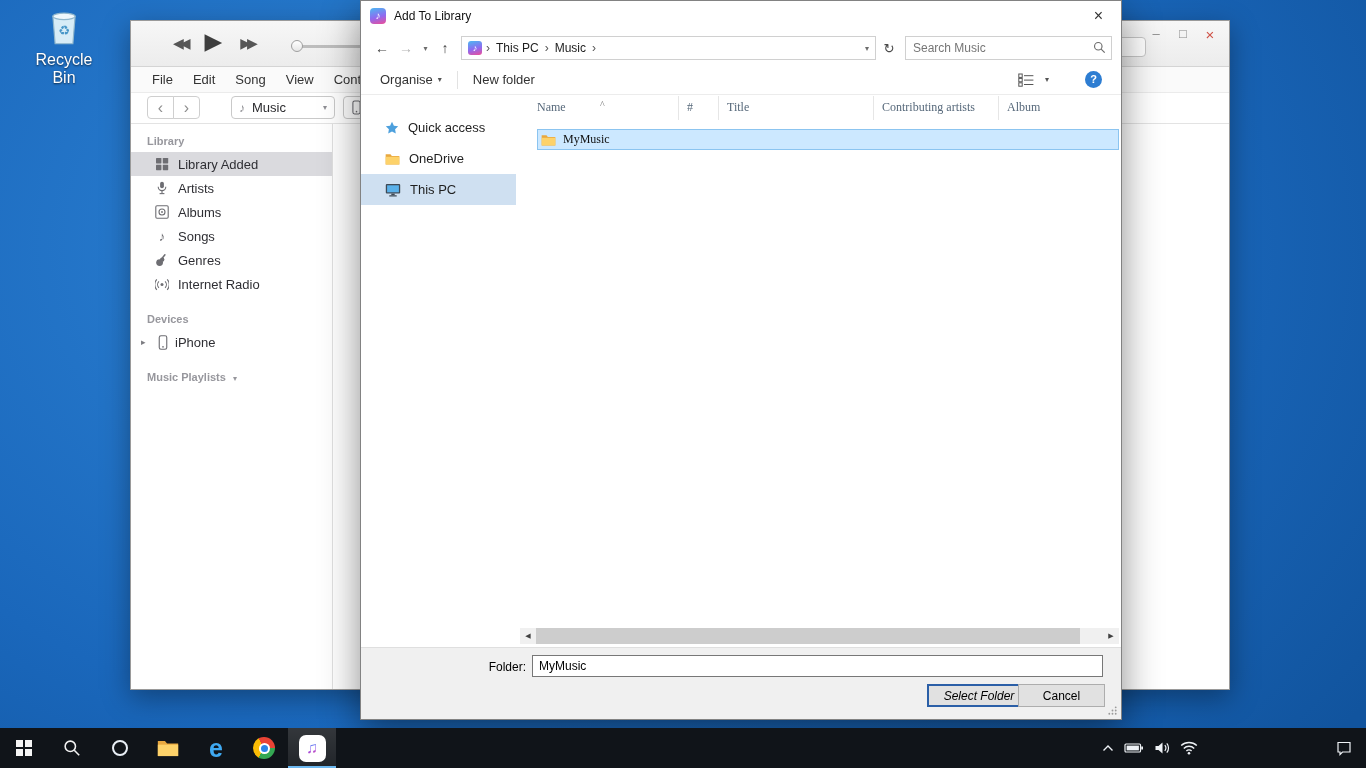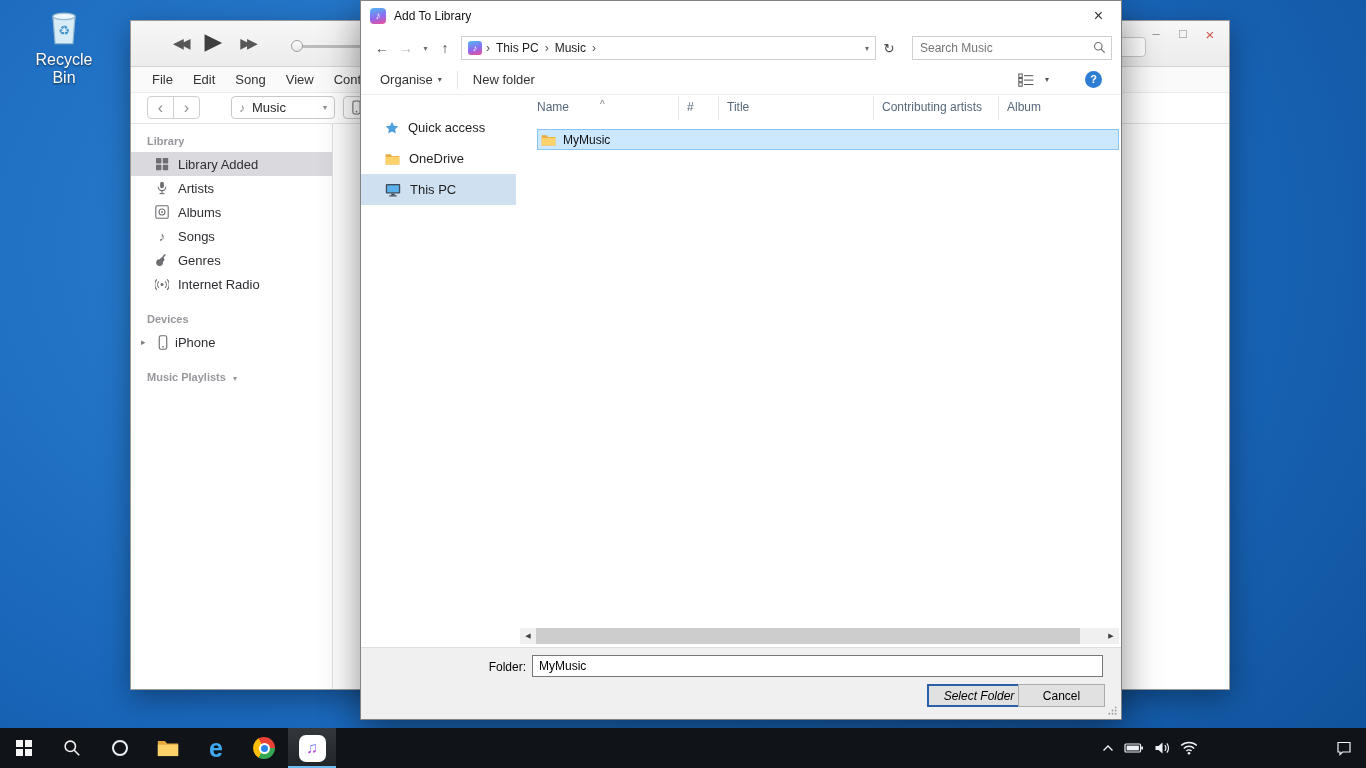--- a/index.html
+++ b/index.html
@@ -73,37 +73,37 @@
   .nv.sm { width:15px; font-size:8px; color:#6d6d6d; }
   .nv.dis { color:#b5b5b5; }
   .crumbbar { width:415px; height:24px; border:1px solid #d0d0d0; background:#fff; display:flex; align-items:center;
     padding:0 6px; font-size:12px; color:#1d1d1d; margin-left:4px; position:relative; flex:0 0 auto; }
   .crumb-ico { width:14px; height:14px; border-radius:3px; color:#fff; font-size:9px; line-height:14px; text-align:center;
     background:linear-gradient(165deg,#4cb8f2,#8f6af0 55%,#ee4d96); margin-right:4px; }
   .crumb { padding:0 6px; }
   .crumb-sep { color:#555; font-size:12px; }
   .crumb-chev { position:absolute; right:6px; font-size:8px; color:#6d6d6d; }
   .dlg-refresh { width:26px; text-align:center; color:#4a4a4a; font-size:13px; flex:0 0 auto; }
-  .dlg-search { flex:1; height:24px; border:1px solid #d0d0d0; position:relative; margin-left:10px; background:#fff; }
+  .dlg-search { flex:1; height:24px; border:1px solid #d0d0d0; position:relative; margin-left:3px; background:#fff; }
   .dlg-search input { position:absolute; inset:0; border:none; outline:none; font:12px "Liberation Sans",sans-serif;
     padding:0 24px 0 7px; color:#111; width:100%; height:100%; }
   .dlg-search input::placeholder { color:#767676; }
   .dlg-search .mag { position:absolute; right:5px; top:4px; color:#6b6b6b; }
   .dlg-toolbar { position:absolute; top:64px; left:0; right:0; height:30px; border-bottom:1px solid #ececec;
     display:flex; align-items:center; padding:0 19px; font-size:13px; color:#333; }
   .tbr-caret { font-size:8px; color:#555; margin-left:5px; }
   .tbr-sep { width:1px; height:18px; background:#e2e2e2; margin:0 15px; }
   .tbr-right { margin-left:auto; display:flex; align-items:center; gap:6px; color:#555; }
   .help-circle { width:17px; height:17px; border-radius:50%; background:#2d7dd2; color:#fff; font-size:11px;
     font-weight:bold; text-align:center; line-height:17px; margin-left:30px; }
   .dlg-body { position:absolute; top:95px; bottom:72px; left:0; right:0; }
   .dlg-sidenav { position:absolute; left:0; top:0; width:155px; height:100%; padding-top:16px; background:#fff; }
   .dn-item { height:31px; display:flex; align-items:center; padding-left:24px; gap:9px; font-size:13px; color:#1f1f1f; }
   .dn-item.sel { background:#cfe0f1; }
-  .dlg-list { position:absolute; left:155px; top:0; right:0; height:100%; }
+  .dlg-list { position:absolute; left:155px; top:0; right:0; height:100%;font-family:Liberation Serif, serif; }
   .list-header { position:absolute; top:0; left:0; right:0; height:24px; display:flex; font-size:12px; color:#56687a; }
   .lh-col { line-height:23px; border-right:1px solid #e6e6e6; padding-left:8px; white-space:nowrap; overflow:hidden; }
   .lh-col.c0 { width:163px; padding-left:21px; }
   .lh-col.c1 { width:40px; }
   .lh-col.c2 { width:155px; }
   .lh-col.c3 { width:125px; }
   .lh-col.c4 { width:118px; border-right:none; }
   .sort-caret { position:absolute; left:84px; top:-3px; font-size:10px; color:#777; }
   .file-row { position:absolute; top:33px; left:21px; right:2px; height:21px; background:#cce8ff;
     border:1px solid #8bc4f0; display:flex; align-items:center; padding-left:3px; gap:7px; font-size:12px; color:#111; }

